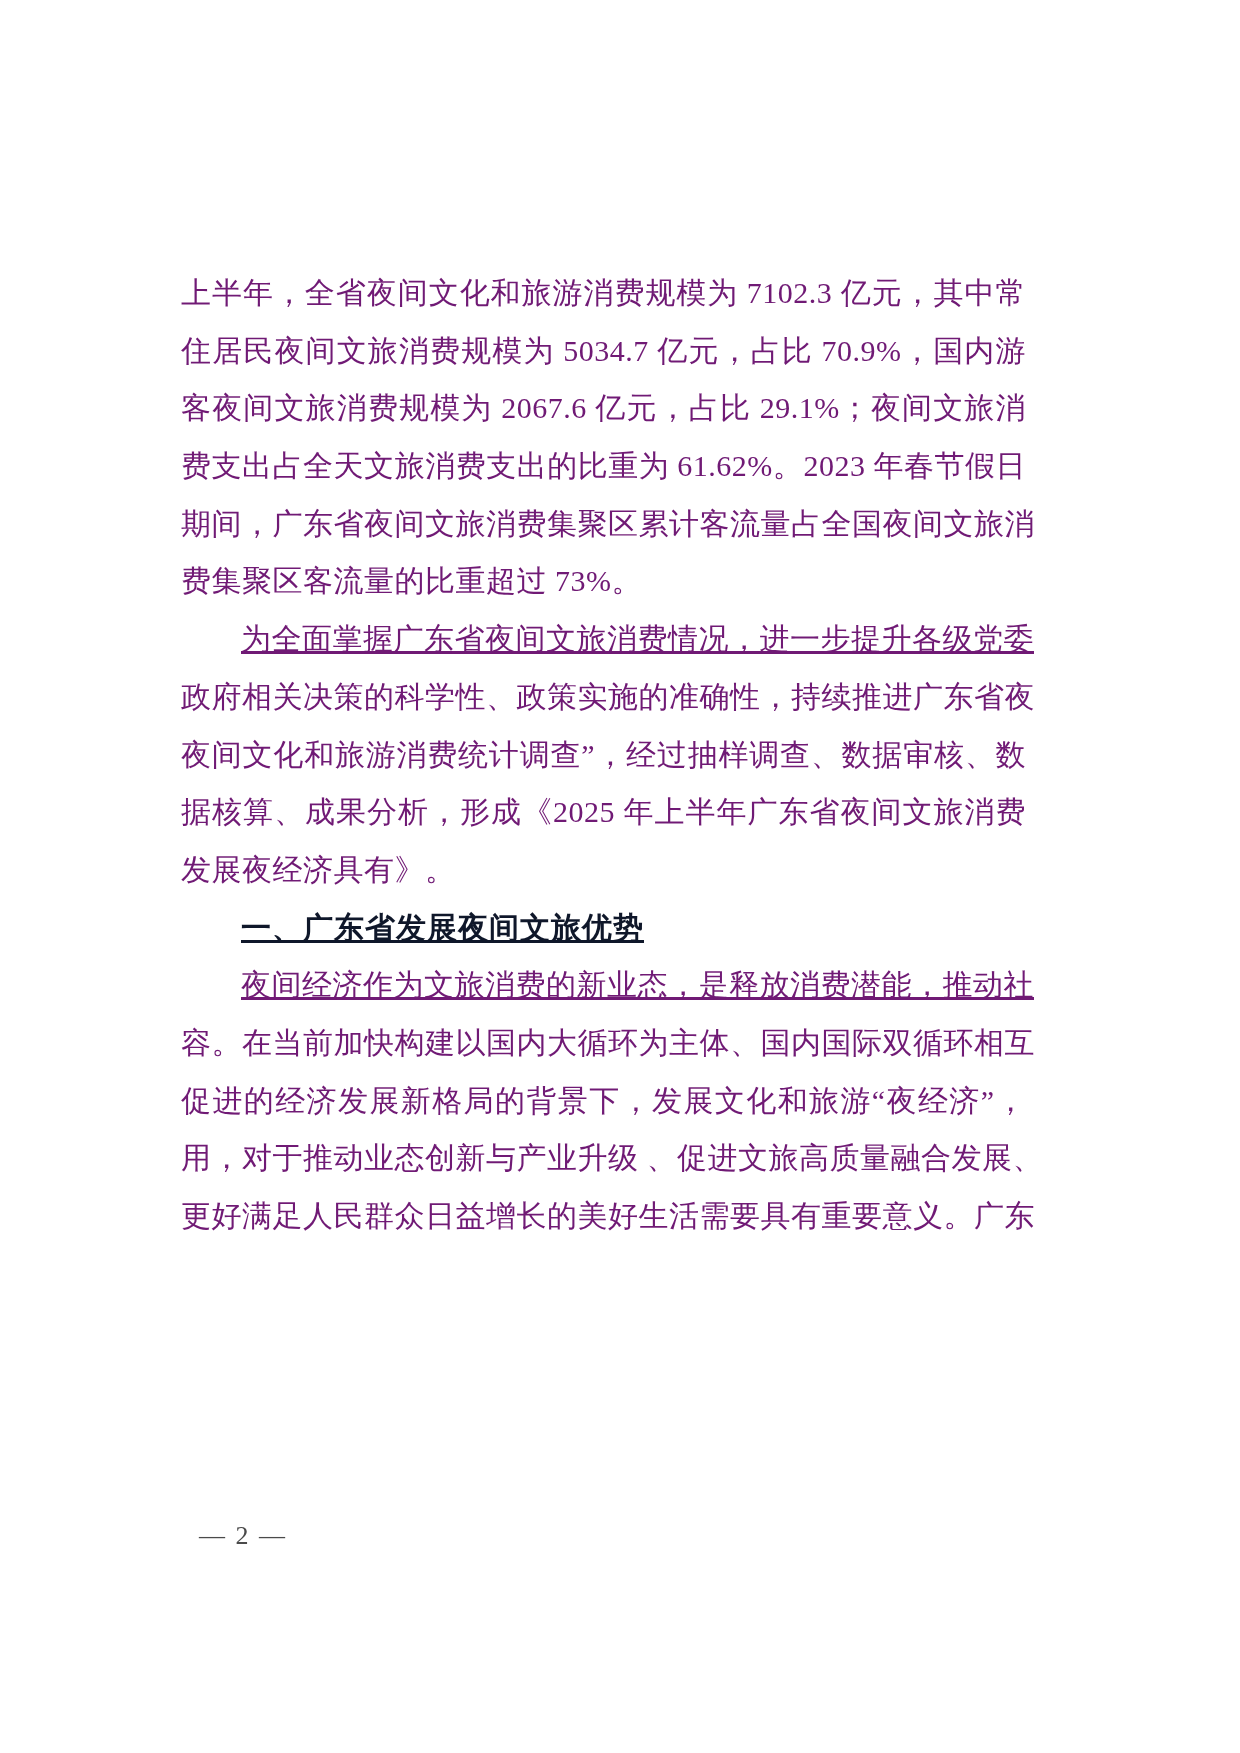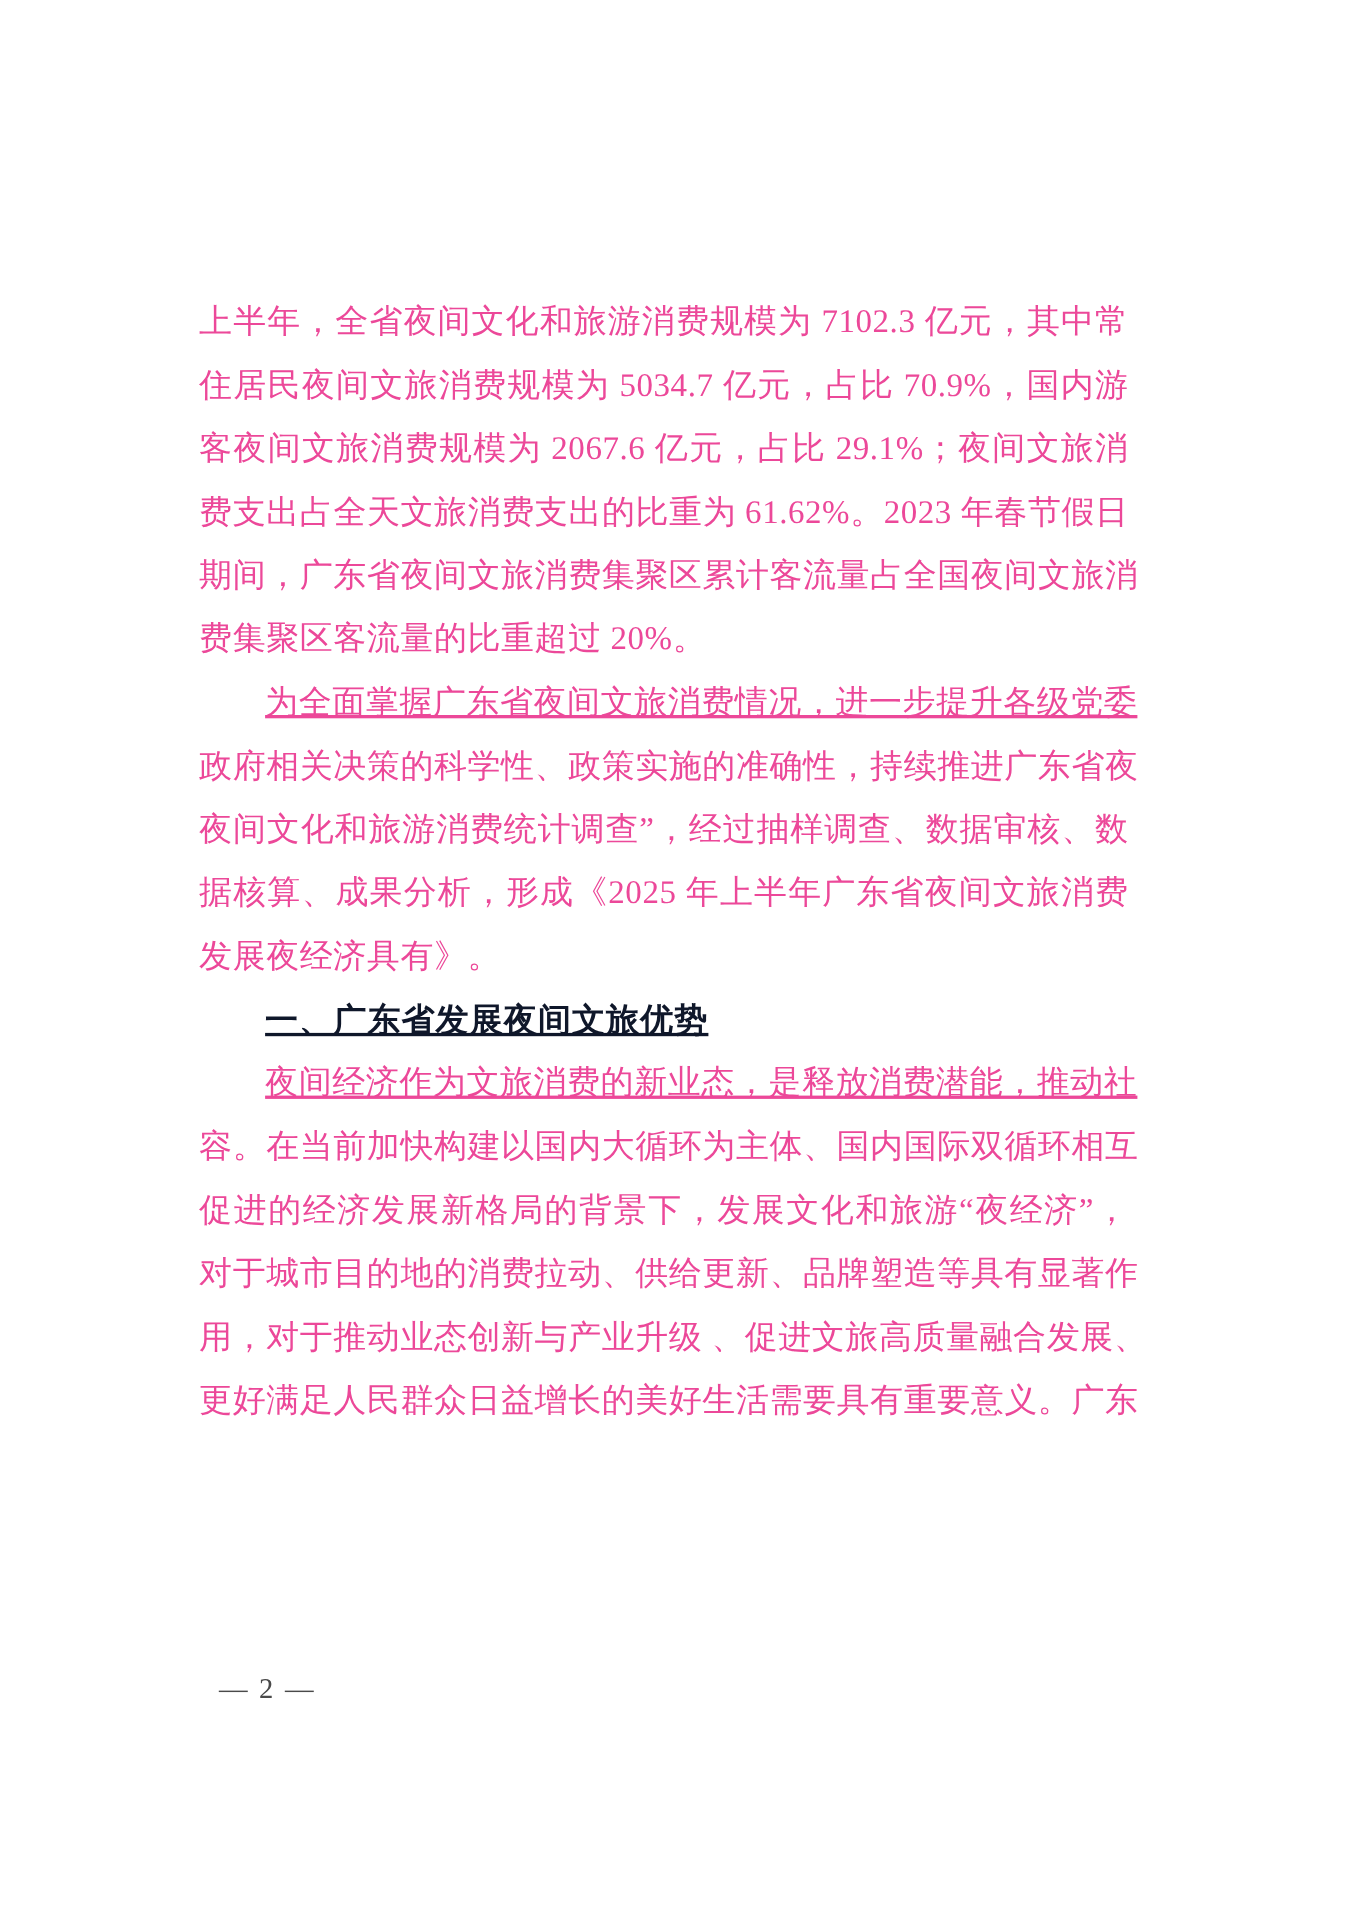--- a/index.html
+++ b/index.html
@@ -24,21 +24,21 @@
   .text-block {
     position: absolute;
     left: 181px;
     top: 264px;
     width: 845px;
   }
   .line {
     height: 57.7px;
     line-height: 57.7px;
     font-size: 30px;
-    color: #ec4899;
+    color: #701a75;
     text-align: justify;
     text-align-last: justify;
     white-space: nowrap;
     letter-spacing: 0.5px;
   }
   .line.last {
     text-align-last: left;
     white-space: normal;
   }
   .line.indent {
@@ -69,34 +69,33 @@
 
 <div class="page">
 
   <div class="text-block">
 
     <div class="line">上半年，全省夜间文化和旅游消费规模为 7102.3 亿元，其中常</div>
     <div class="line">住居民夜间文旅消费规模为 5034.7 亿元，占比 70.9%，国内游</div>
     <div class="line">客夜间文旅消费规模为 2067.6 亿元，占比 29.1%；夜间文旅消</div>
     <div class="line">费支出占全天文旅消费支出的比重为 61.62%。2023 年春节假日</div>
     <div class="line">期间，广东省夜间文旅消费集聚区累计客流量占全国夜间文旅消</div>
-    <div class="line last">费集聚区客流量的比重超过 20%。</div>
+    <div class="line last">费集聚区客流量的比重超过 73%。</div>
 
     <div class="line indent">为全面掌握广东省夜间文旅消费情况，进一步提升各级党委</div>
     <div class="line">政府相关决策的科学性、政策实施的准确性，持续推进广东省夜</div>
     <div class="line">夜间文化和旅游消费统计调查”，经过抽样调查、数据审核、数</div>
     <div class="line">据核算、成果分析，形成《2025 年上半年广东省夜间文旅消费</div>
     <div class="line last">发展夜经济具有》。</div>
 
     <div class="line heading indent">一、广东省发展夜间文旅优势</div>
 
     <div class="line indent">夜间经济作为文旅消费的新业态，是释放消费潜能，推动社</div>
     <div class="line">容。在当前加快构建以国内大循环为主体、国内国际双循环相互</div>
     <div class="line">促进的经济发展新格局的背景下，发展文化和旅游“夜经济”，</div>
-    <div class="line">对于城市目的地的消费拉动、供给更新、品牌塑造等具有显著作</div>
     <div class="line">用，对于推动业态创新与产业升级 、促进文旅高质量融合发展、</div>
     <div class="line">更好满足人民群众日益增长的美好生活需要具有重要意义。广东</div>
 
   </div>
 
   <div class="footer">— 2 —</div>
 
 </div>
 
 </body></html>

